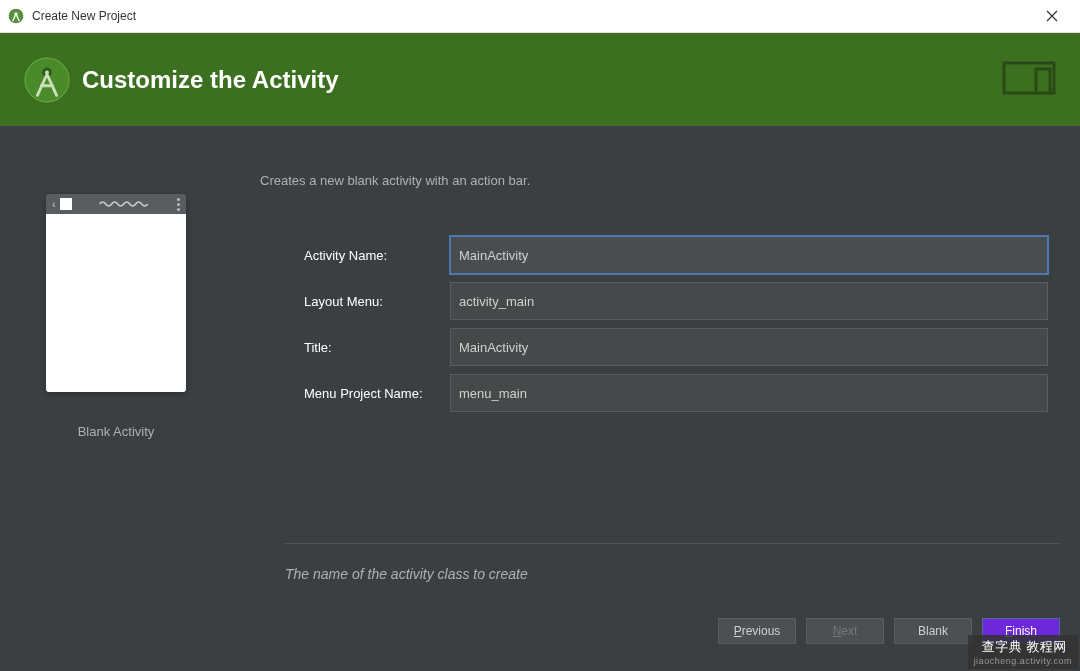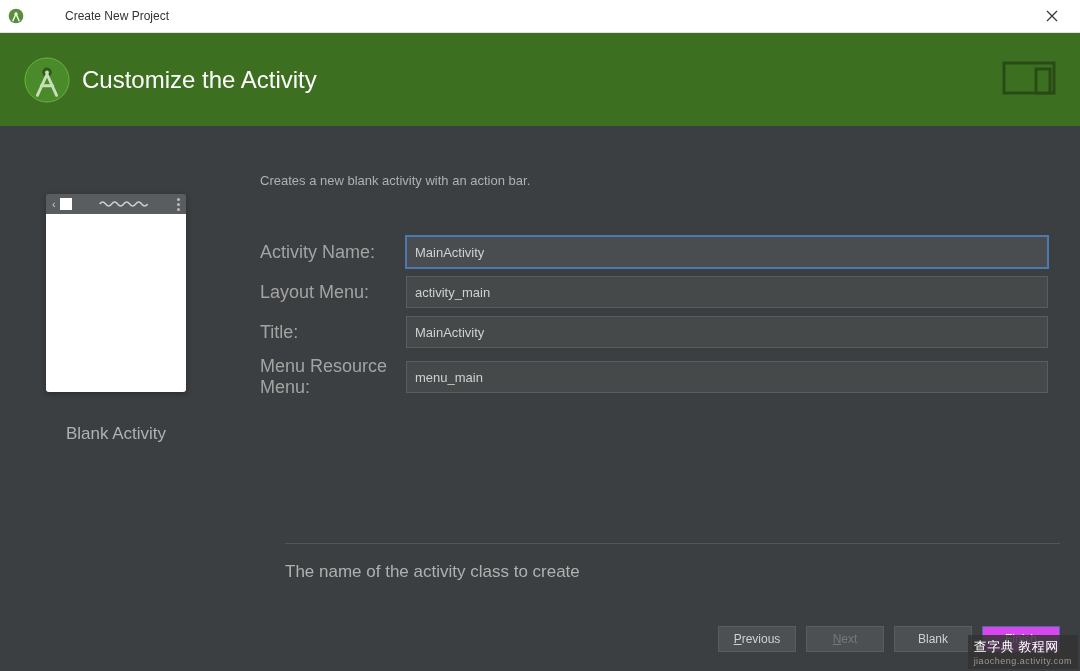--- a/index.html
+++ b/index.html
@@ -1,68 +1,68 @@
 <!DOCTYPE html>
 <html><head>
 <meta charset="utf-8">
 <style>
 * { box-sizing: border-box; margin: 0; padding: 0; font-family: "Segoe UI", Arial, sans-serif; }
 body { width: 1080px; height: 671px; background: #3a3a3a; overflow: hidden; position: relative; }
 
 
-.titlebar { height: 32px; background: #ffffff; display: flex; align-items: center; padding: 16px 8px; border-bottom: 1px solid #e0e0e0; gap: 33px; }
+.titlebar { height: 32px; background: #ffffff; display: flex; align-items: center; padding: 16px 8px; border-bottom: 1px solid #e0e0e0; }
 .titlebar .app-icon { width: 16px; height: 16px; margin-right: 8px; }
 .titlebar .title-text { flex: 1; font-size: 12px; color: #333; }
 .titlebar .close-btn { width: 40px; height: 32px; display: flex; align-items: center; justify-content: center; cursor: pointer; }
 .titlebar .close-btn svg { width: 12px; height: 12px; }
 
 
 .banner { height: 93px; background: #3c7020; display: flex; align-items: center; padding: 0 24px; position: relative; }
 .banner .android-icon { width: 46px; height: 46px; margin-right: 12px; }
-.banner .banner-title { color: #fff; font-size: 24px; font-weight: 400; }
+.banner .banner-title { color: #fff; font-size: 24px; font-weight: 700; }
 .banner .device-icon { position: absolute; right: 24px; }
 
 
 .content { background: #3c3f41; height: 546px; padding: 32px; position: relative; }
 .content-flex { display: flex; gap: 60px; }
 
 
 .preview-wrap { width: 168px; }
 .preview-card { width: 140px; margin: 36px auto 0; background: #4a4d4f; border-radius: 3px; overflow: hidden; box-shadow: 0 2px 6px rgba(0,0,0,0.3); }
 .preview-actionbar { height: 20px; background: #5a5d5f; display: flex; align-items: center; padding: 0 6px; gap: 4px; }
 .preview-actionbar .back-caret { color: #ccc; font-size: 11px; }
 .preview-actionbar .app-sq { width: 12px; height: 12px; background: #fff; }
 .preview-actionbar .wavy { flex: 1; }
 .preview-actionbar .menu-dots { display: flex; flex-direction: column; gap: 2px; }
 .preview-actionbar .menu-dots span { width: 3px; height: 3px; background: #bbb; border-radius: 50%; }
 .preview-body { height: 178px; background: #fff; }
-.preview-label { text-align: center; color: #b0b0b0; font-size: 17px; margin-top: 32px; }
+.preview-label { text-align: center; color: #b0b0b0; font-size: 13px; margin-top: 32px; }
 
 
 .form-area { flex: 1; padding-top: 8px; }
 .intro-text { color: #b0b0b0; font-size: 13px; margin-bottom: 48px; margin-top: 7px; }
 .form-row { display: flex; align-items: center; margin-bottom: 8px; }
-.form-label { width: 146px; color: #a3a3a3; font-size: 18px; }
-.form-input { flex: 1; height: 32px; background: #45494a; border: 1px solid #5a5d5f; color: #d0d0d0; font-size: 13px; padding: 0 8px; outline: none; }
+.form-label { width: 146px; color: #ffffff; font-size: 13px; margin-left: 44px; }
+.form-input { flex: 1; height: 38px; background: #45494a; border: 1px solid #5a5d5f; color: #d0d0d0; font-size: 13px; padding: 0 8px; outline: none; }
 .form-input.focused { border: 1px solid #4a7ab0; box-shadow: 0 0 0 1px #4a7ab0; background: #4a4d50; }
 
 
 .divider { position: absolute; left: 285px; right: 20px; bottom: 128px; height: 1px; background: #555; }
-.hint-text { position: absolute; left: 285px; bottom: 90px; color: #b0b0b0; font-size: 17px; }
+.hint-text { position: absolute; left: 285px; bottom: 90px; color: #b0b0b0; font-size: 14px; font-style: italic; }
 
 
-.button-bar { position: absolute; right: 20px; bottom: 20px; display: flex; gap: 10px; }
+.button-bar { position: absolute; right: 20px; bottom: 28px; display: flex; gap: 10px; }
 .btn { width: 78px; height: 26px; background: #4c5052; border: 1px solid #5a5d5f; color: #d0d0d0; font-size: 12px; cursor: pointer; display: flex; align-items: center; justify-content: center; }
 .btn.disabled { color: #777; cursor: default; }
-.btn.primary { background: #d946ef; border-color: #486f9c; color: #fff; justify-content: center; }
+.btn.primary { background: #6d28d9; border-color: #486f9c; color: #fff; justify-content: center; }
 .btn .ul { text-decoration: underline; }
 
 
 .watermark { position: absolute; right: 2px; bottom: 2px; background: rgba(50,50,50,0.85); color: #ccc; font-size: 11px; padding: 3px 6px; letter-spacing: 0.5px; }
-.watermark .big { font-size: 13px; color: #fff; }
+.watermark .big { font-size: 13px; color: #fff; margin-left: 8px; }
 .watermark .sub { display: block; color: #999; font-size: 9px; text-align: right; }
 </style>
 </head>
 <body>
 
 <div class="titlebar">
   <svg class="app-icon" viewBox="0 0 24 24">
     <circle cx="12" cy="12" r="11" fill="#578f3d"></circle>
     <circle cx="12" cy="9" r="2.5" fill="#fff"></circle>
     <path d="M12 9 L7 20 M12 9 L17 20" stroke="#fff" stroke-width="2" fill="none"></path>
@@ -120,21 +120,21 @@
       </div>
       <div class="form-row">
         <div class="form-label">Layout Menu:</div>
         <input class="form-input" value="activity_main" style="">
       </div>
       <div class="form-row">
         <div class="form-label">Title:</div>
         <input class="form-input" value="MainActivity" style="">
       </div>
       <div class="form-row">
-        <div class="form-label">Menu Resource Menu:</div>
+        <div class="form-label">Menu Project Name:</div>
         <input class="form-input" value="menu_main" style="">
       </div>
     </div>
   </div>
 
   <div class="divider"></div>
   <div class="hint-text">The name of the activity class to create</div>
 
   <div class="button-bar">
     <button class="btn">

